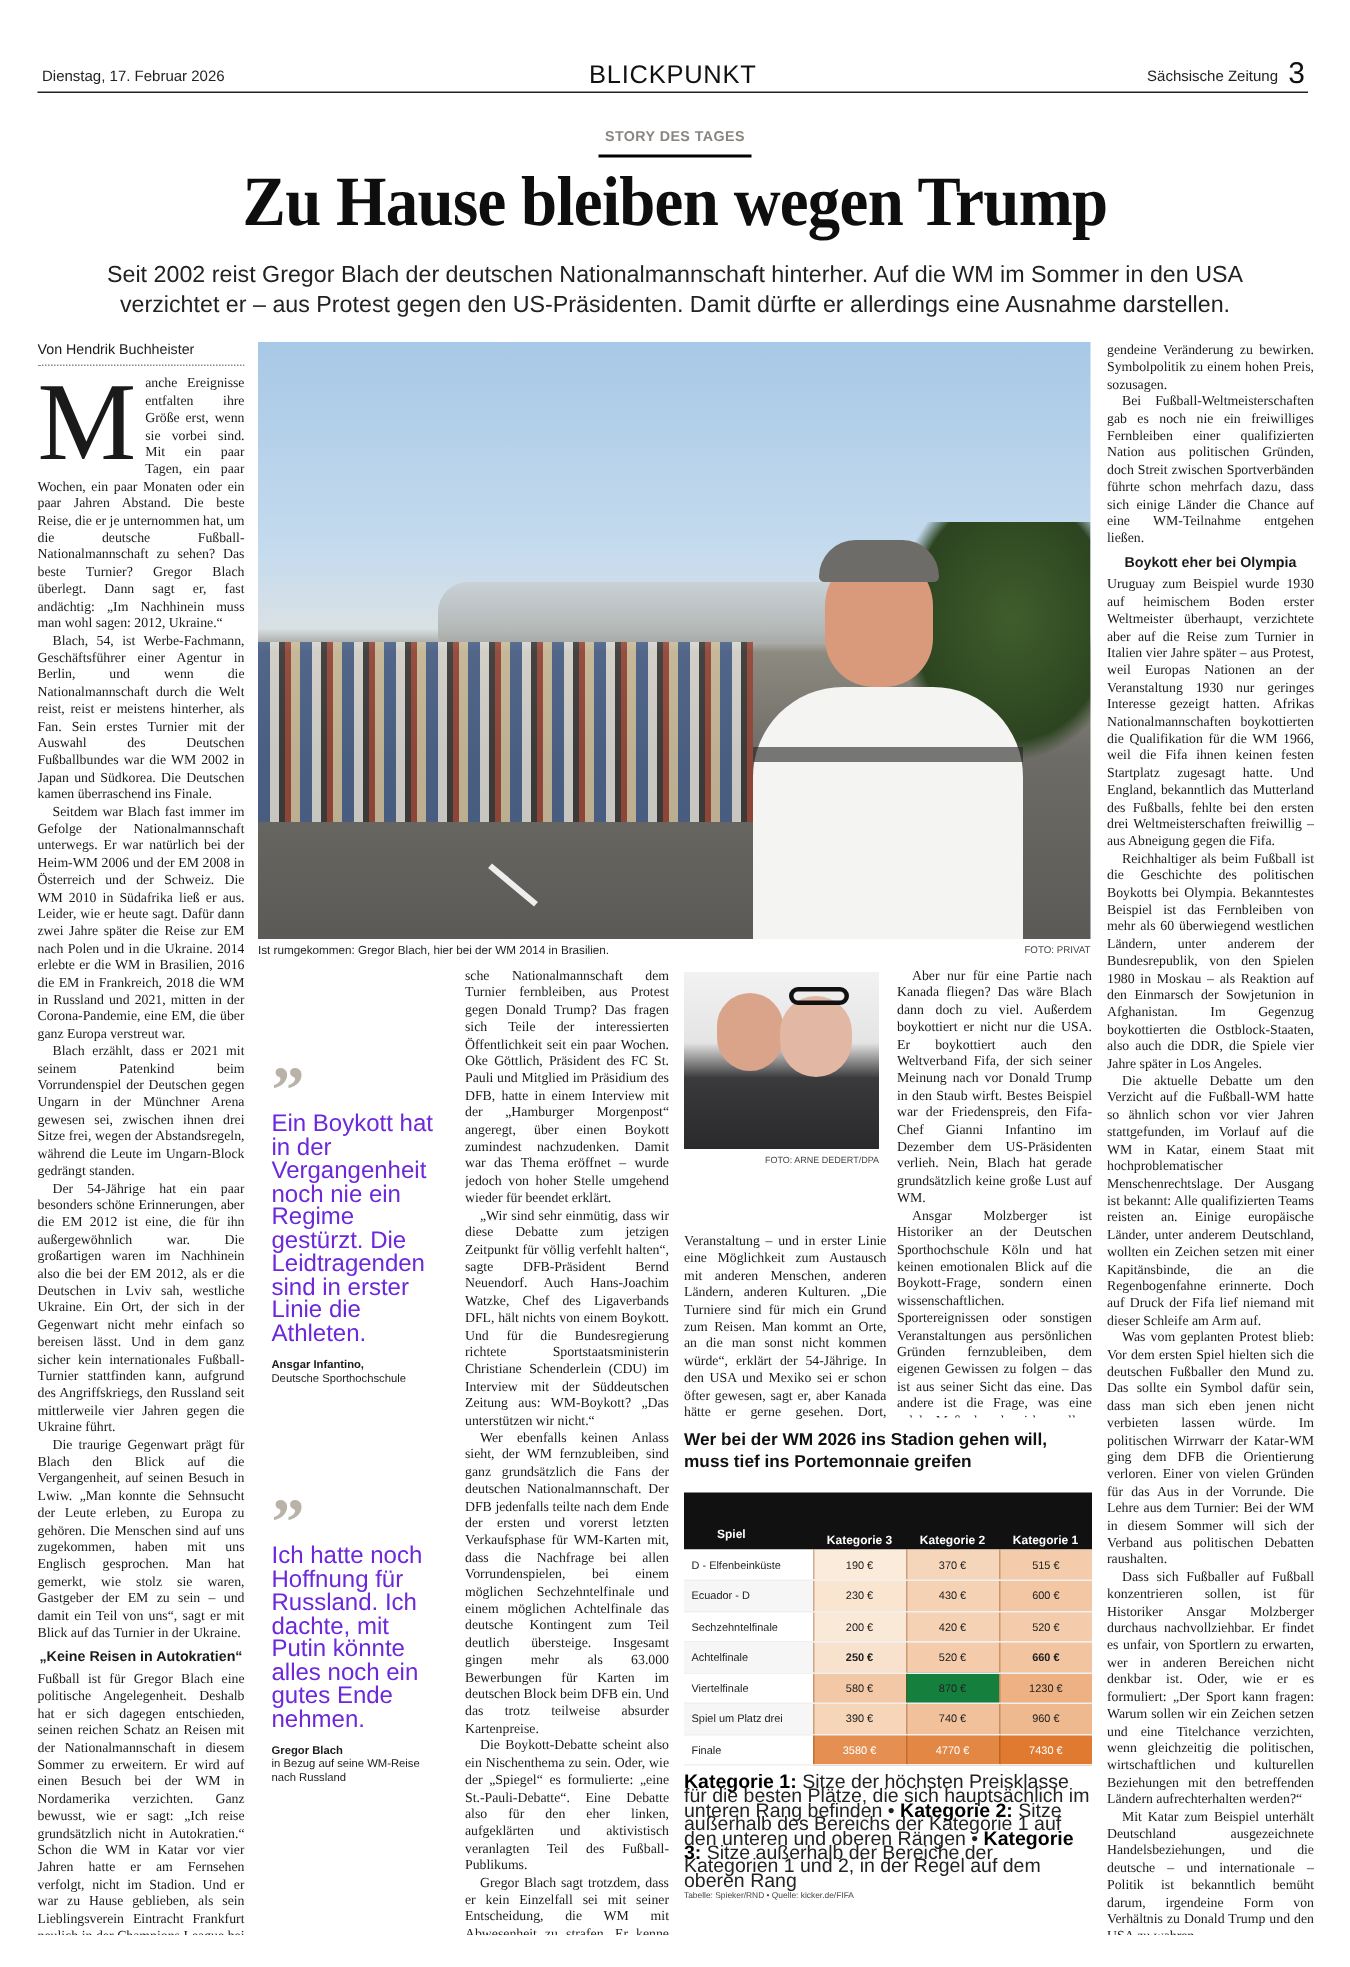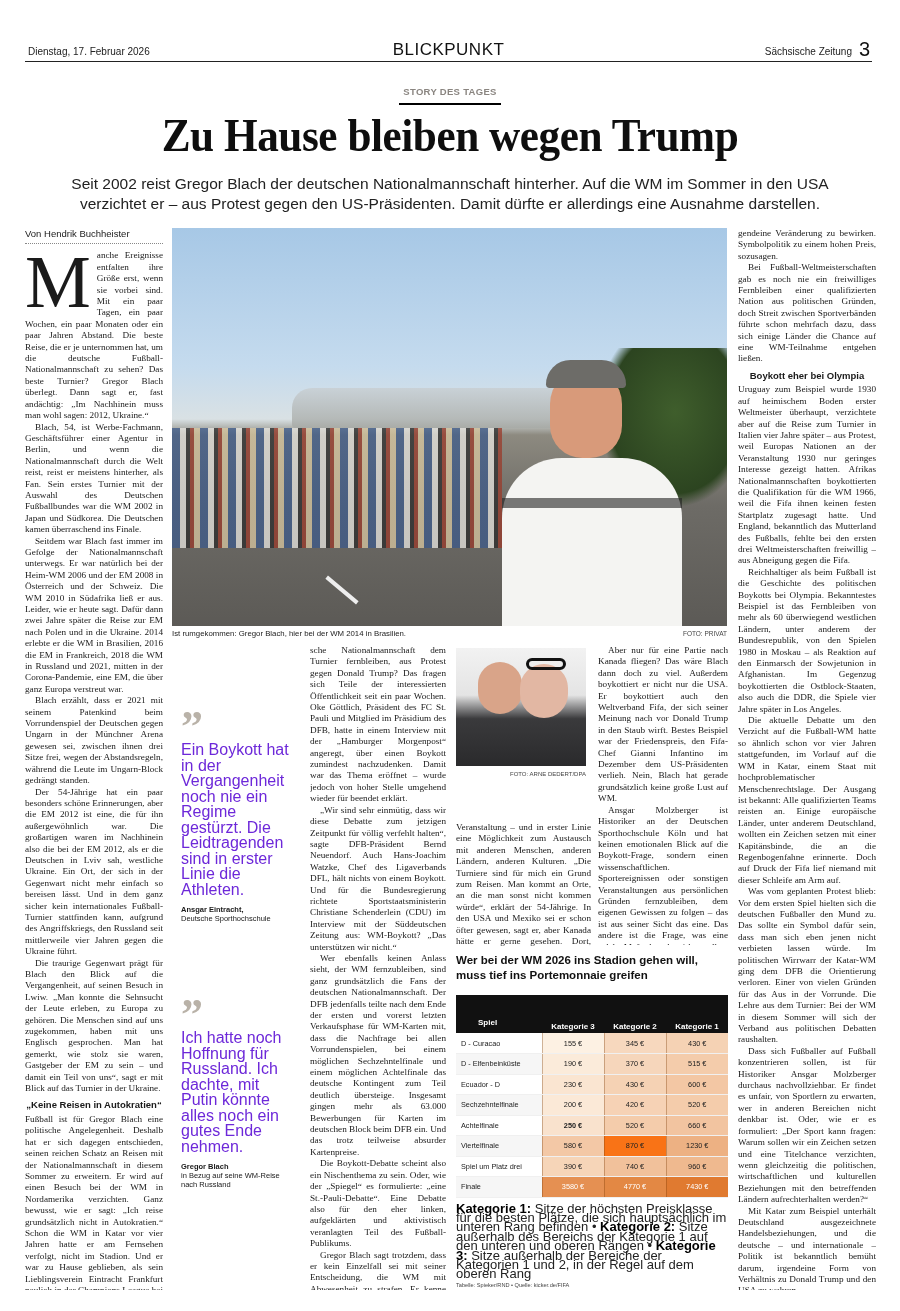--- a/index.html
+++ b/index.html
@@ -107,21 +107,21 @@
   </div>
 </div>
 <div class="caption-main">
   <span>Ist rumgekommen: Gregor Blach, hier bei der WM 2014 in Brasilien.</span>
   <span class="credit">FOTO: PRIVAT</span>
 </div>
 
 <div class="quote" style="top:712px;">
   <div class="qmark">”</div>
   <div class="qtext">Ein Boykott hat in der Vergangenheit noch nie ein Regime gestürzt. Die Leidtragenden sind in erster Linie die Athleten.</div>
-  <div class="qauthor">Ansgar Eintracht,</div>
+  <div class="qauthor">Ansgar Infantino,</div>
   <div class="qrole">Deutsche Sporthochschule</div>
 </div>
 <div class="quote" style="top:1000px;">
   <div class="qmark">”</div>
   <div class="qtext">Ich hatte noch Hoffnung für Russland. Ich dachte, mit Putin könnte alles noch ein gutes Ende nehmen.</div>
   <div class="qauthor">Gregor Blach</div>
   <div class="qrole">in Bezug auf seine WM-Reise nach Russland</div>
 </div>
 
 <div class="col" style="left:310px; top:645px; width:136px; height:645px; overflow:hidden;">
@@ -171,26 +171,20 @@
     <thead>
       <tr>
         <th class="first">Spiel</th>
         <th>Kategorie 3</th>
         <th>Kategorie 2</th>
         <th>Kategorie 1</th>
       </tr>
     </thead>
     <tbody id="price-body">
         <tr>
-          <td class="game">D - Curacao</td>
-          <td class="cell" style="background: rgb(253, 241, 227); color: rgb(34, 34, 34);">155 €</td>
-          <td class="cell" style="background: rgb(247, 216, 190); color: rgb(34, 34, 34);">345 €</td>
-          <td class="cell" style="background: rgb(245, 210, 180); color: rgb(34, 34, 34);">430 €</td>
-        </tr>
-        <tr>
           <td class="game">D - Elfenbeinküste</td>
           <td class="cell" style="background: rgb(251, 235, 218); color: rgb(34, 34, 34);">190 €</td>
           <td class="cell" style="background: rgb(246, 214, 187); color: rgb(34, 34, 34);">370 €</td>
           <td class="cell" style="background: rgb(244, 204, 171); color: rgb(34, 34, 34);">515 €</td>
         </tr>
         <tr>
           <td class="game">Ecuador - D</td>
           <td class="cell" style="background: rgb(250, 229, 209); color: rgb(34, 34, 34);">230 €</td>
           <td class="cell" style="background: rgb(245, 210, 180); color: rgb(34, 34, 34);">430 €</td>
           <td class="cell" style="background: rgb(243, 199, 164); color: rgb(34, 34, 34);">600 €</td>
@@ -198,26 +192,26 @@
         <tr>
           <td class="game">Sechzehntelfinale</td>
           <td class="cell" style="background: rgb(251, 233, 215); color: rgb(34, 34, 34);">200 €</td>
           <td class="cell" style="background: rgb(246, 210, 181); color: rgb(34, 34, 34);">420 €</td>
           <td class="cell" style="background: rgb(244, 204, 171); color: rgb(34, 34, 34);">520 €</td>
         </tr>
         <tr>
           <td class="game">Achtelfinale</td>
           <td class="cell" style="background: rgb(249, 226, 205); color: rgb(34, 34, 34); font-weight: bold;">250 €</td>
           <td class="cell" style="background: rgb(244, 204, 171); color: rgb(34, 34, 34);">520 €</td>
-          <td class="cell" style="background: rgb(242, 196, 160); color: rgb(34, 34, 34);">660 €</td>
+          <td class="cell" style="background: rgb(242, 196, 160); color: rgb(34, 34, 34); font-weight: bold;">660 €</td>
         </tr>
         <tr>
           <td class="game">Viertelfinale</td>
           <td class="cell" style="background: rgb(243, 200, 166); color: rgb(34, 34, 34);">580 €</td>
-          <td class="cell" style="background: #f97316; color: rgb(34, 34, 34);">870 €</td>
+          <td class="cell" style="background: #15803d; color: rgb(34, 34, 34);">870 €</td>
           <td class="cell" style="background: rgb(237, 177, 131); color: rgb(34, 34, 34);">1230 €</td>
         </tr>
         <tr>
           <td class="game">Spiel um Platz drei</td>
           <td class="cell" style="background: rgb(246, 213, 184); color: rgb(34, 34, 34);">390 €</td>
           <td class="cell" style="background: rgb(241, 193, 155); color: rgb(34, 34, 34);">740 €</td>
           <td class="cell" style="background: rgb(239, 185, 143); color: rgb(34, 34, 34);">960 €</td>
         </tr>
         <tr>
           <td class="game">Finale</td>

